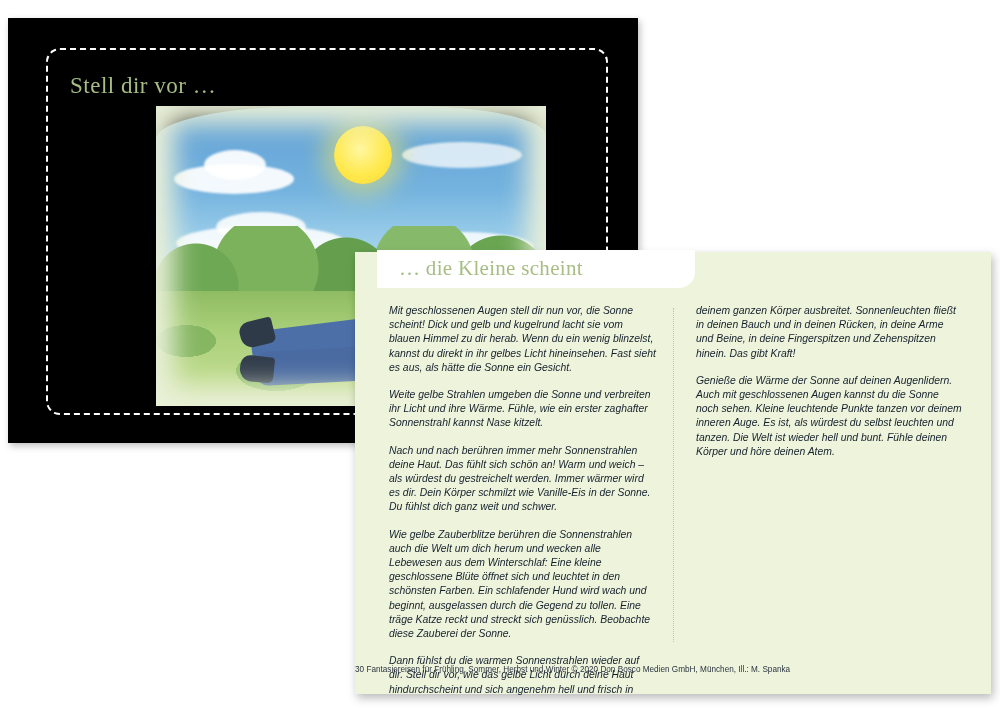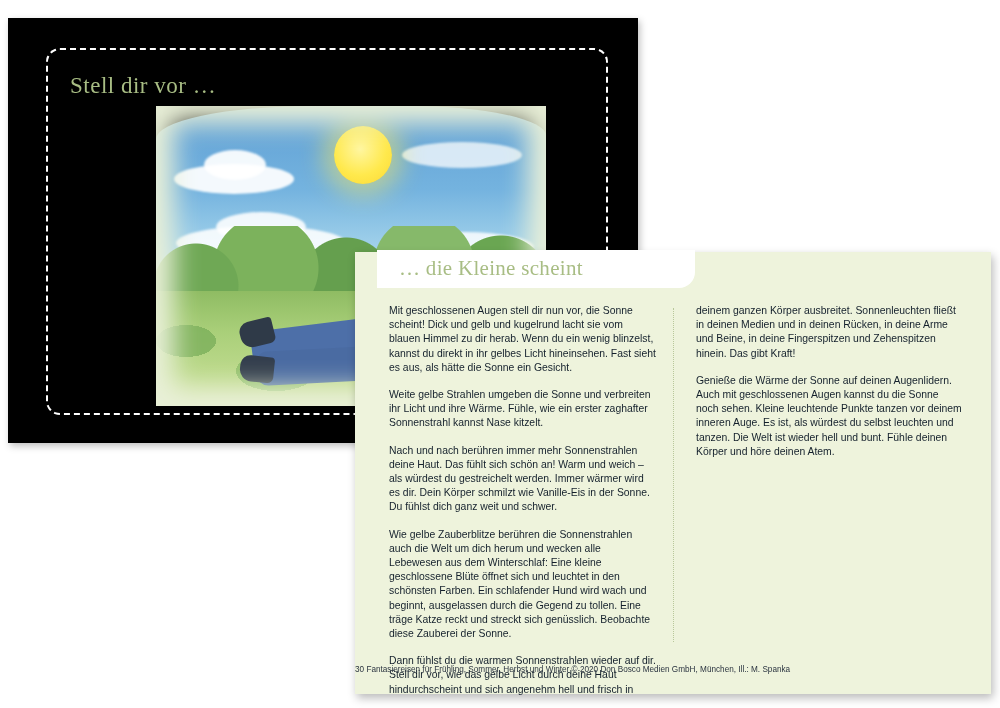--- a/index.html
+++ b/index.html
@@ -160,20 +160,21 @@
     letter-spacing: 0.3px;
   }
   #text-body {
     position: absolute;
     left: 34px;
     top: 52px;
     right: 28px;
     bottom: 46px;
     display: flex;
     gap: 40px;
+    font-style: italic;
   }
   .text-col {
     flex: 1 1 0;
     font-size: 10.4px;
     line-height: 14.2px;
     color: #14202c;
     text-align: left;
   }
   .text-col p { margin: 0 0 13px 0; }
   #col-divider {
@@ -229,19 +230,19 @@
 
   <div id="text-body">
     <div class="text-col">
       <p>Mit geschlossenen Augen stell dir nun vor, die Sonne scheint! Dick und gelb und kugelrund lacht sie vom blauen Himmel zu dir herab. Wenn du ein wenig blinzelst, kannst du direkt in ihr gelbes Licht hineinsehen. Fast sieht es aus, als hätte die Sonne ein Gesicht.</p>
       <p>Weite gelbe Strahlen umgeben die Sonne und verbreiten ihr Licht und ihre Wärme. Fühle, wie ein erster zaghafter Sonnenstrahl kannst Nase kitzelt.</p>
       <p>Nach und nach berühren immer mehr Sonnenstrahlen deine Haut. Das fühlt sich schön an! Warm und weich – als würdest du gestreichelt werden. Immer wärmer wird es dir. Dein Körper schmilzt wie Vanille-Eis in der Sonne. Du fühlst dich ganz weit und schwer.</p>
       <p>Wie gelbe Zauberblitze berühren die Sonnenstrahlen auch die Welt um dich herum und wecken alle Lebewesen aus dem Winterschlaf: Eine kleine geschlossene Blüte öffnet sich und leuchtet in den schönsten Farben. Ein schlafender Hund wird wach und beginnt, ausgelassen durch die Gegend zu tollen. Eine träge Katze reckt und streckt sich genüsslich. Beobachte diese Zauberei der Sonne.</p>
       <p>Dann fühlst du die warmen Sonnenstrahlen wieder auf dir. Stell dir vor, wie das gelbe Licht durch deine Haut hindurchscheint und sich angenehm hell und frisch in</p>
     </div>
     <div class="text-col">
-      <p>deinem ganzen Körper ausbreitet. Sonnenleuchten fließt in deinen Medien und in deinen Rücken, in deine Arme und Beine, in deine Fingerspitzen und Zehenspitzen hinein. Das gibt Kraft!</p>
+      <p>deinem ganzen Körper ausbreitet. Sonnenleuchten fließt in deinen Bauch und in deinen Rücken, in deine Arme und Beine, in deine Fingerspitzen und Zehenspitzen hinein. Das gibt Kraft!</p>
       <p>Genieße die Wärme der Sonne auf deinen Augenlidern. Auch mit geschlossenen Augen kannst du die Sonne noch sehen. Kleine leuchtende Punkte tanzen vor deinem inneren Auge. Es ist, als würdest du selbst leuchten und tanzen. Die Welt ist wieder hell und bunt. Fühle deinen Körper und höre deinen Atem.</p>
     </div>
   </div>
 
   <div id="footer-credit">30 Fantasiereisen für Frühling, Sommer, Herbst und Winter © 2020 Don Bosco Medien GmbH, München, Ill.: M. Spanka</div>
 </div>
 
 </body></html>

